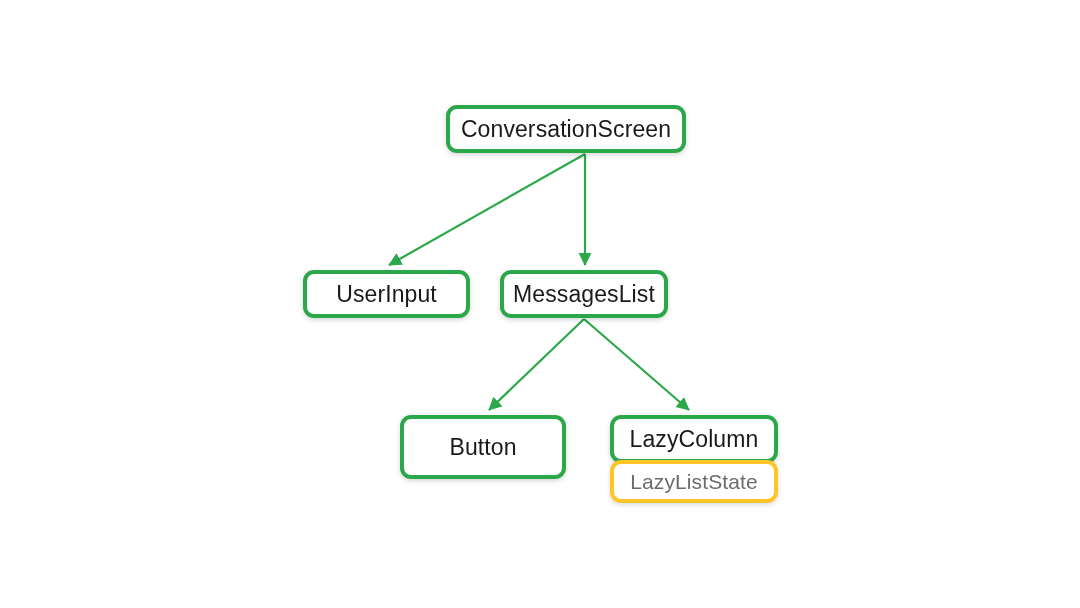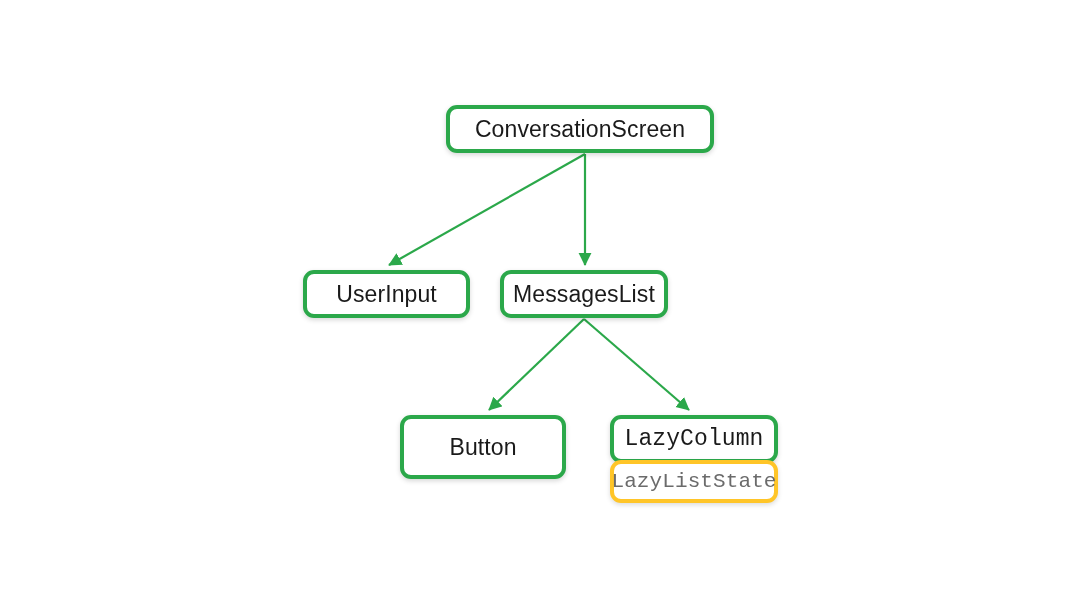--- a/index.html
+++ b/index.html
@@ -46,21 +46,20 @@
     box-shadow: 0 2px 5px rgba(0,0,0,0.16);
   }
   .node.yellow {
     border: 4px solid #ffc528;
     color: #6b6b6b;
     font-size: 21px;
     box-shadow: 0 2px 5px rgba(0,0,0,0.14);
   }
   .stack {
     position: absolute;
-    font-family: Liberation Mono, monospace;
   }
   .stack .node {
     position: absolute;
     left: 0;
   }
   .stack .node.green { z-index: 1; }
   .stack .node.yellow { z-index: 2; }
 </style>
 </head>
 <body>
@@ -76,21 +75,21 @@
 
     <line x1="585" y1="154" x2="389" y2="265" stroke="#2ba84a" stroke-width="2.2" marker-end="url(#arrowhead)"></line>
 
     <line x1="585" y1="154" x2="585" y2="265" stroke="#2ba84a" stroke-width="2.2" marker-end="url(#arrowhead)"></line>
 
     <line x1="584" y1="319" x2="489" y2="410" stroke="#2ba84a" stroke-width="2.2" marker-end="url(#arrowhead)"></line>
 
     <line x1="584" y1="319" x2="689" y2="410" stroke="#2ba84a" stroke-width="2.2" marker-end="url(#arrowhead)"></line>
   </svg>
 
-  <div class="node green" style="left:446px; top:105px; width:268px; height:48px;">ConversationScreen</div>
+  <div class="node green" style="left:446px; top:105px; width:240px; height:48px;">ConversationScreen</div>
 
   <div class="node green" style="left:500px; top:270px; width:168px; height:48px;">MessagesList</div>
 
   <div class="node green" style="left:303px; top:270px; width:167px; height:48px;">UserInput</div>
 
   <div class="node green" style="left:400px; top:415px; width:166px; height:64px;">Button</div>
 
   <div class="stack" style="left:610px; top:415px; width:168px; height:88px;">
     <div class="node green" style="top:0px; width:168px; height:48px;">LazyColumn</div>
     <div class="node yellow" style="top:45px; width:168px; height:43px;text-align:right;">LazyListState</div>

